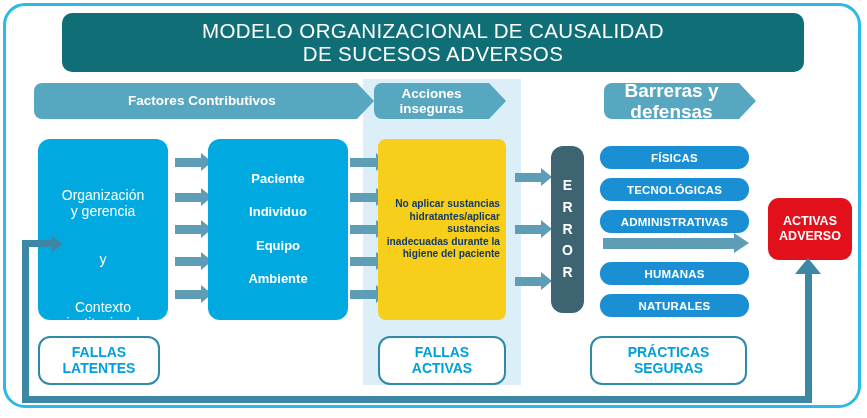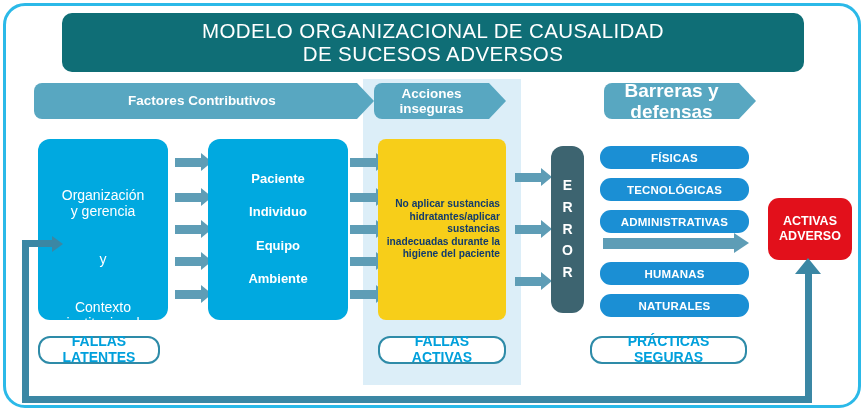--- a/index.html
+++ b/index.html
@@ -100,21 +100,21 @@
   
   #red-box{
     position:absolute;left:768px;top:198px;width:84px;height:62px;
     background:#E2101B;border-radius:11px;
     display:flex;flex-direction:column;align-items:center;justify-content:center;
     color:#ffffff;font-size:12.5px;font-weight:bold;line-height:1.18;text-align:center;
   }
 
   
   .label-box{
-    position:absolute;height:28px;background:#ffffff;
+    position:absolute;height:49px;background:#ffffff;
     border:2.5px solid #2E8BA8;border-radius:12px;box-sizing:border-box;
     display:flex;flex-direction:column;align-items:center;justify-content:center;
     color:#00A0DC;font-size:14px;font-weight:bold;line-height:1.14;text-align:center;
   }
   #lab-latentes{left:38px;top:336px;width:122px;}
   #lab-activas{left:378px;top:336px;width:128px;}
   #lab-seguras{left:590px;top:336px;width:157px;}
 
   
   .fb{position:absolute;background:#3B87A4;}

